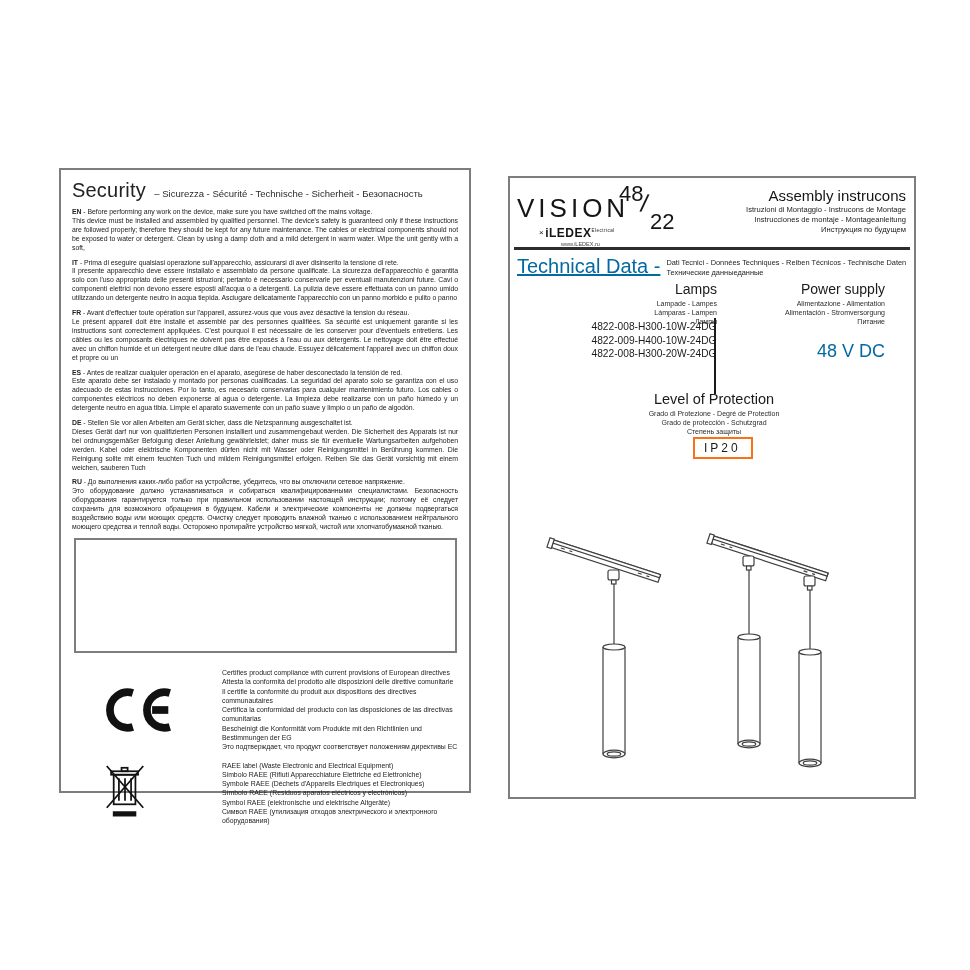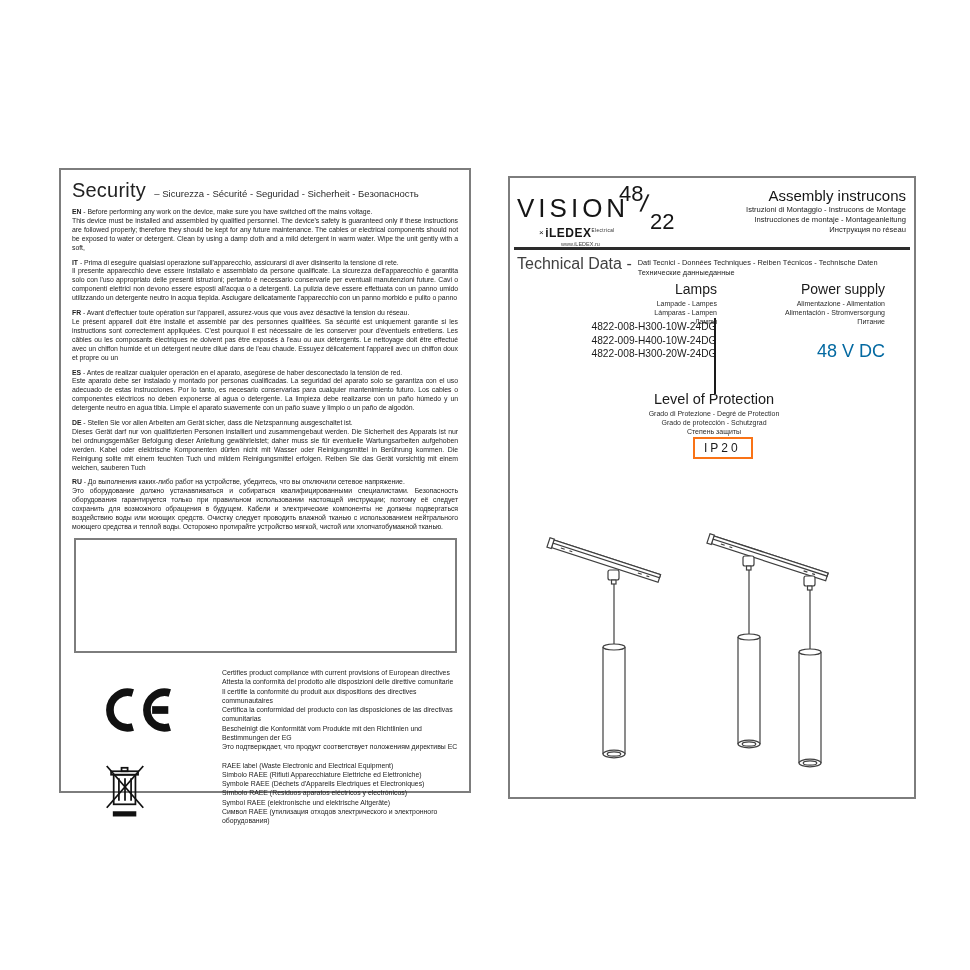--- a/index.html
+++ b/index.html
@@ -33,21 +33,21 @@
   .logo-22{position:absolute;left:133px;top:10px;font-size:22px;color:#151515;margin-top:12px;}
   .logo-sub{margin:3px 0 0 22px;font-size:12px;font-weight:bold;color:#151515;letter-spacing:0.5px;}
   .logo-sub .x{font-size:8px;font-weight:normal;vertical-align:2px;margin-right:1px;}
   .logo-sub sup{font-size:4.5px;font-weight:normal;}
   .logo-web{margin:1px 0 0 44px;font-size:5.5px;color:#444;}
   .asm{right:8px;top:9px;text-align:right;}
   .asm-title{font-size:15px;color:#151515;margin-bottom:1px;}
   .asm-line{font-size:7.6px;line-height:10px;color:#222;}
   .hdr-rule{left:4px;right:4px;top:69px;height:3px;background:#2c2c2c;}
   .td-row{left:7px;top:77px;display:flex;align-items:flex-start;}
-  .td-title{font-size:16px;color:#404040;white-space:nowrap;}
+  .td-title{font-size:20px;color:#0369a1;white-space:nowrap;text-decoration:underline;}
   .td-lines{margin:3px 0 0 6px;font-size:7.4px;line-height:9.5px;color:#222;}
   .col{text-align:right;}
   .col-lamps{left:57px;top:103px;width:150px;}
   .col-power{left:235px;top:103px;width:140px;}
   .col-title{font-size:14px;color:#1a1a1a;margin-bottom:2px;}
   .col-line{font-size:7px;line-height:9px;color:#2a2a2a;}
   .models{left:64px;top:142px;width:160px;text-align:center;font-size:10.2px;line-height:13.5px;color:#1a1a1a;}
   .vrule{left:204px;top:140px;width:2px;height:76px;background:#1a1a1a;}
   .psu-value{left:235px;top:163px;width:140px;text-align:right;font-size:18px;color:#0369a1;}
   .prot{left:104px;top:213px;width:200px;text-align:center;}
@@ -56,21 +56,21 @@
   .fixture{position:absolute;}
   .fx1{left:36px;top:348px;}
   .fx2{left:196px;top:348px;}
 </style>
 </head>
 <body>
 
 <div class="page" id="page-left">
   <div class="sec-head">
     <span class="sec-title">Security</span>
-    <span class="sec-sub">– Sicurezza - Sécurité - Seguridad - Sicherheit - Безопасность</span>
+    <span class="sec-sub">– Sicurezza - Sécurité - Technische - Sicherheit - Безопасность</span>
   </div>
 
   <div class="sec">
     <span class="intro"><b>EN</b> <span>- Before performing any work on the device, make sure you have switched off the mains voltage.</span></span>
     <span class="body">This device must be installed and assembled by qualified personnel. The device's safety is guaranteed only if these instructions are followed properly; therefore they should be kept for any future maintenance. The cables or electrical components should not be exposed to water or detergent. Clean by using a damp cloth and a mild detergent in warm water. Wipe the unit gently with a soft,</span>
   </div>
   <div class="sec">
     <span class="intro"><b>IT</b> <span>- Prima di eseguire qualsiasi operazione sull'apparecchio, assicurarsi di aver disinserito la tensione di rete.</span></span>
     <span class="body">Il presente apparecchio deve essere installato e assemblato da persone qualificate. La sicurezza dell'apparecchio è garantita solo con l'uso appropriato delle presenti istruzioni; pertanto è necessario conservarle per eventuali manutenzioni future. Cavi o componenti elettrici non devono essere esposti all'acqua o a detergenti. La pulizia deve essere effettuata con un panno umido utilizzando un detergente neutro in acqua tiepida. Asciugare delicatamente l'apparecchio con un panno morbido e pulito o panno</span>
   </div>
@@ -150,21 +150,21 @@
       <span class="logo-22">22</span>
     </div>
     <div class="logo-sub"><span class="x">×</span><span>iLEDEX</span><sup>Electrical</sup></div>
     <div class="logo-web">www.iLEDEX.ru</div>
   </div>
 
   <div class="abs asm">
     <div class="asm-title">Assembly instrucons</div>
     <div class="asm-line">Istruzioni di Montaggio - Instrucons de Montage</div>
     <div class="asm-line">Instrucciones de montaje - Montageanleitung</div>
-    <div class="asm-line">Инструкция по réseau</div>
+    <div class="asm-line">Инструкция по будущем</div>
   </div>
 
   <div class="abs hdr-rule"></div>
 
   <div class="abs td-row">
     <div class="td-title">Technical Data -</div>
     <div class="td-lines">
       <div>Dati Tecnici - Données Techniques - Reiben Técnicos - Technische Daten</div>
       <div>Технические данныеданные</div>
     </div>

